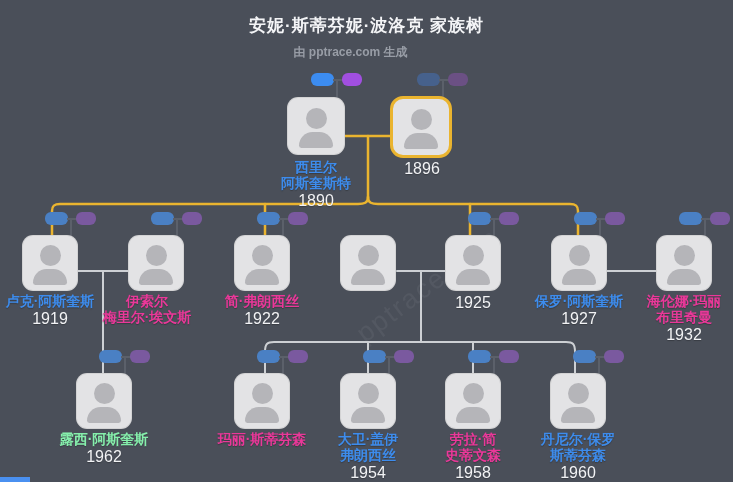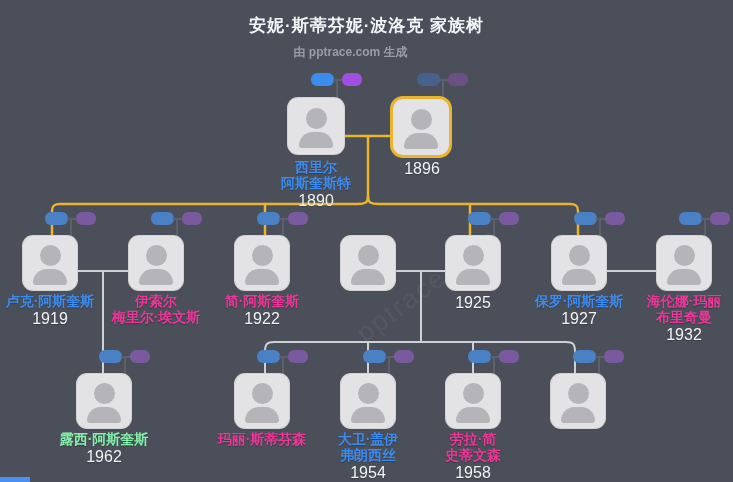--- a/index.html
+++ b/index.html
@@ -124,38 +124,38 @@
   <div class="badge" style="left:151px;top:212px;">
     <div class="pill father" style="background: rgb(74, 128, 196);"></div>
     <div class="link"></div>
       <div class="stub"></div>
     <div class="pill mother" style="background: rgb(122, 89, 159);"></div>
   </div>
   <div class="card" style="left:128px;top:235px;">
     <div class="avatar-head"></div>
     <div class="avatar-body"></div>
   </div>
-  <div class="label" style="left:81px;top:293px;">
+  <div class="label" style="left:72px;top:293px;">
     <div class="p-name" style="color: rgb(234, 56, 153);">伊索尔
 梅里尔·埃文斯</div>
     <div class="p-year"></div>
   </div>
 
   <div class="badge" style="left:257px;top:212px;">
     <div class="pill father" style="background: rgb(74, 128, 196);"></div>
     <div class="link"></div>
       <div class="stub"></div>
     <div class="pill mother" style="background: rgb(122, 89, 159);"></div>
   </div>
   <div class="card" style="left:234px;top:235px;">
     <div class="avatar-head"></div>
     <div class="avatar-body"></div>
   </div>
   <div class="label" style="left:187px;top:293px;">
-    <div class="p-name" style="color: rgb(234, 56, 153);">简·阿斯奎斯</div>
+    <div class="p-name" style="color: rgb(234, 56, 153);">简·弗朗西丝</div>
     <div class="p-year">1922</div>
   </div>
 
   <div class="card" style="left:340px;top:235px;">
     <div class="avatar-head"></div>
     <div class="avatar-body"></div>
   </div>
 
   <div class="badge" style="left:468px;top:212px;">
     <div class="pill father" style="background: rgb(74, 128, 196);"></div>
@@ -266,15 +266,20 @@
   <div class="badge" style="left:573px;top:350px;">
     <div class="pill father" style="background: rgb(74, 128, 196);"></div>
     <div class="link"></div>
       <div class="stub"></div>
     <div class="pill mother" style="background: rgb(122, 89, 159);"></div>
   </div>
   <div class="card" style="left:550px;top:373px;">
     <div class="avatar-head"></div>
     <div class="avatar-body"></div>
   </div>
+  <div class="label" style="left:503px;top:431px;">
+    <div class="p-name" style="color: rgb(61, 140, 237);">丹尼尔·保罗
+斯蒂芬森</div>
+    <div class="p-year">1960</div>
+  </div>
 
   <div class="bottom-bar"></div>
 </div>
 
 </body></html>

